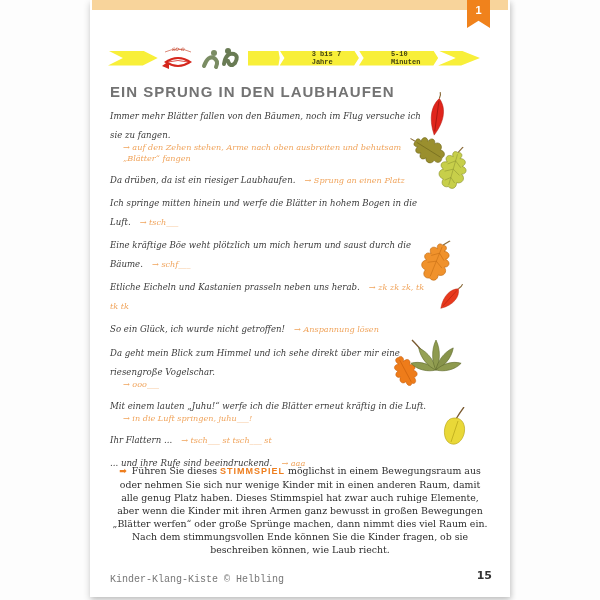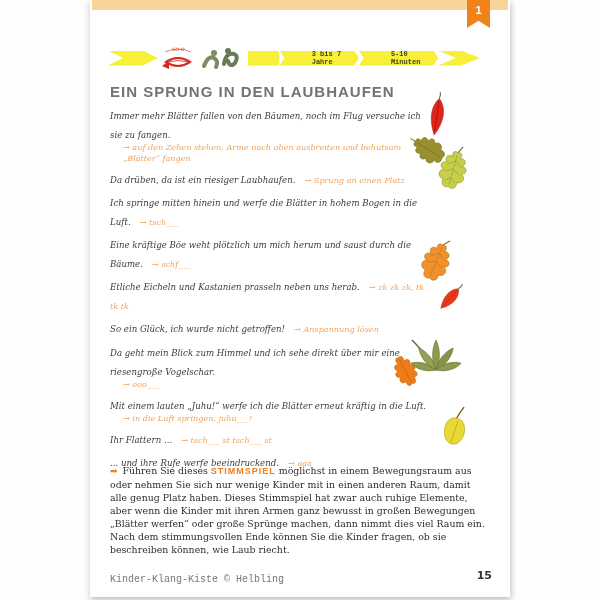--- a/index.html
+++ b/index.html
@@ -28,21 +28,21 @@
     font-weight:bold;font-size:15px;letter-spacing:1px;color:#737373;}
   
   .story{position:absolute;left:20px;top:104px;width:322px;}
   .line{margin-bottom:4.1px;}
   .main{font-style:italic;font-size:8.6px;line-height:11px;color:#3b3b3b;}
   .sub{font-style:italic;font-size:8.1px;line-height:11px;color:#f0a45c;}
   .sub.block{display:block;padding-left:13px;}
   .sub.inline{margin-left:4px;}
   
   .note{position:absolute;left:20px;top:455px;width:380px;font-size:9.4px;line-height:13px;
-    color:#2e2e2e;text-align:left;}
+    color:#2e2e2e;text-align:center;}
   .note .bullet{color:#ee7e1e;font-family:"DejaVu Sans",sans-serif;font-size:9px;margin-right:2px;}
   .note .keyword{color:#ee7e1e;font-family:"Liberation Sans",sans-serif;font-weight:bold;
     font-size:9px;letter-spacing:1px;}
   
   .footer-credit{position:absolute;left:20px;top:574px;font-family:Liberation Mono, monospace;
     font-size:10px;color:#777;}
   .footer-page{position:absolute;right:18px;top:569px;font-family:"DejaVu Sans",sans-serif;
     font-weight:bold;font-size:11px;color:#333;}
   
   .leaf{position:absolute;}
@@ -116,21 +116,21 @@
       </div>
       <div class="line">
         <span class="main">Mit einem lauten „Juhu!“ werfe ich die Blätter erneut kräftig in die Luft.</span>
         <span class="sub block">→ in die Luft springen, juhu___!</span>
       </div>
       <div class="line">
         <span class="main">Ihr Flattern ...</span>
         <span class="sub inline">→ tsch___ st tsch___ st</span>
       </div>
       <div class="line">
-        <span class="main">... und ihre Rufe werfe beeindruckend.</span>
+        <span class="main">... und ihre Rufe sind beeindruckend.</span>
         <span class="sub inline">→ aaa</span>
       </div>
 
     </div>
 
     <p class="note">
       <span class="bullet">➡</span>
       <span>Führen Sie dieses </span>
       <span class="keyword">STIMMSPIEL</span>
       <span> möglichst in einem Bewegungsraum aus oder nehmen Sie sich nur wenige Kinder mit in einen anderen Raum, damit alle genug Platz haben. Dieses Stimmspiel hat zwar auch ruhige Elemente, aber wenn die Kinder mit ihren Armen ganz bewusst in großen Bewegungen „Blätter werfen“ oder große Sprünge machen, dann nimmt dies viel Raum ein. Nach dem stimmungsvollen Ende können Sie die Kinder fragen, ob sie beschreiben können, wie Laub riecht.</span>

